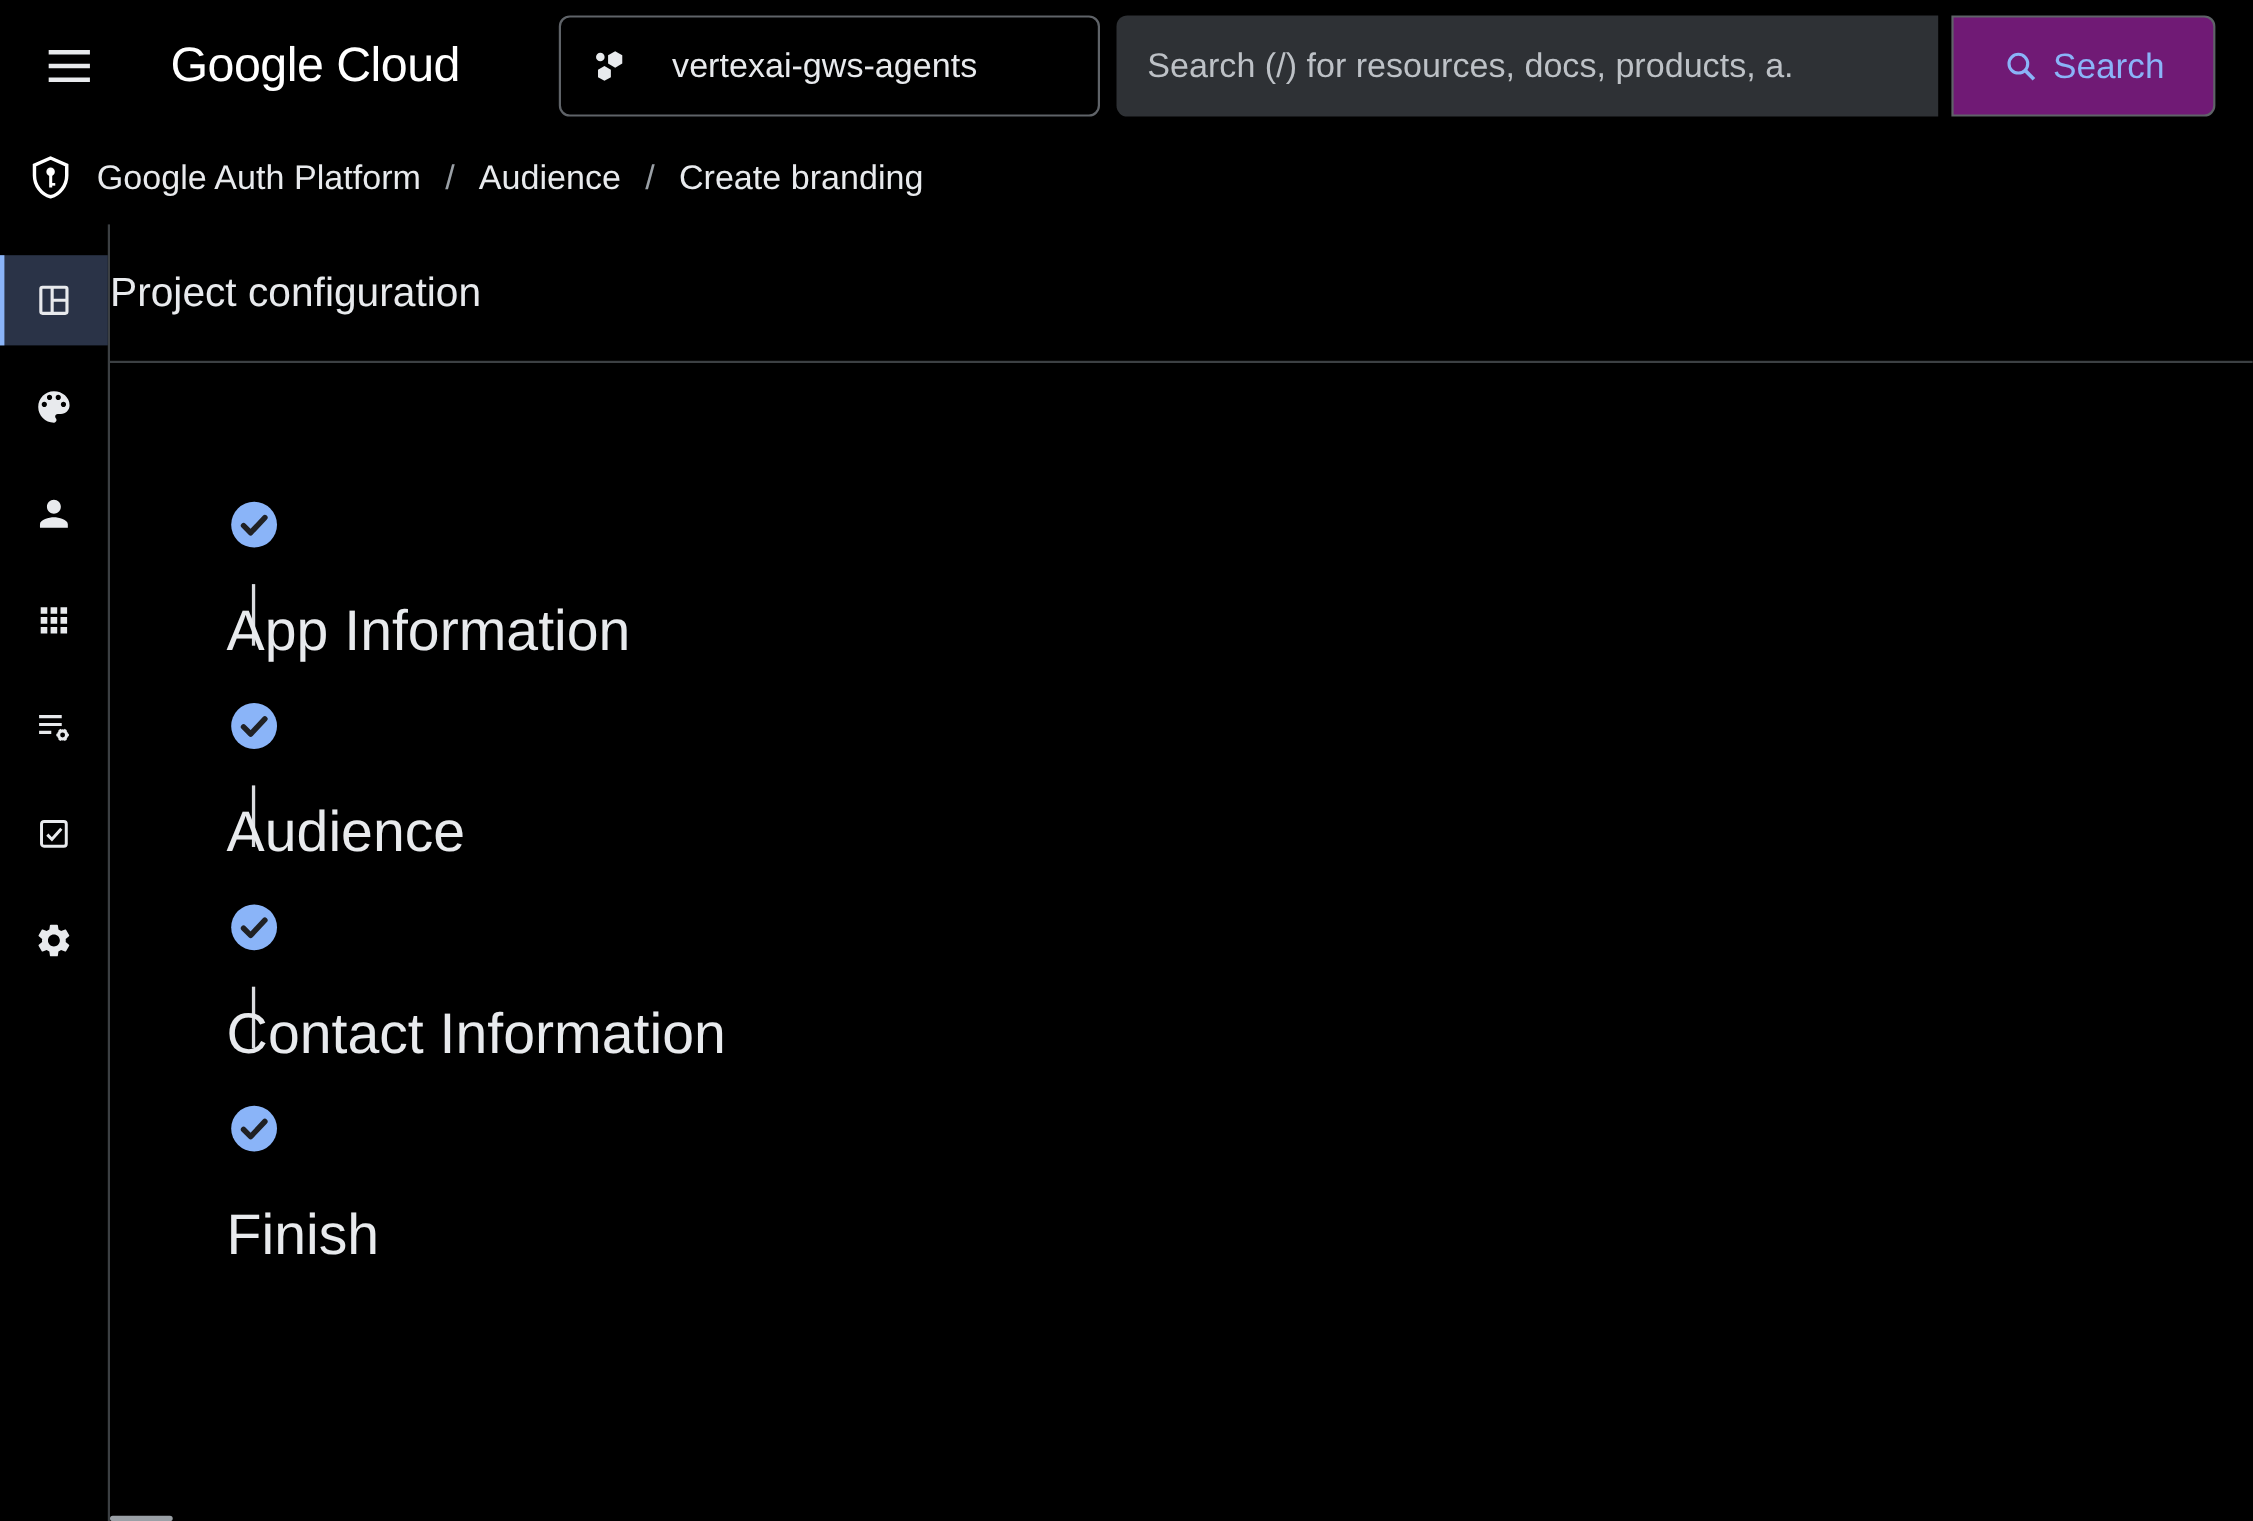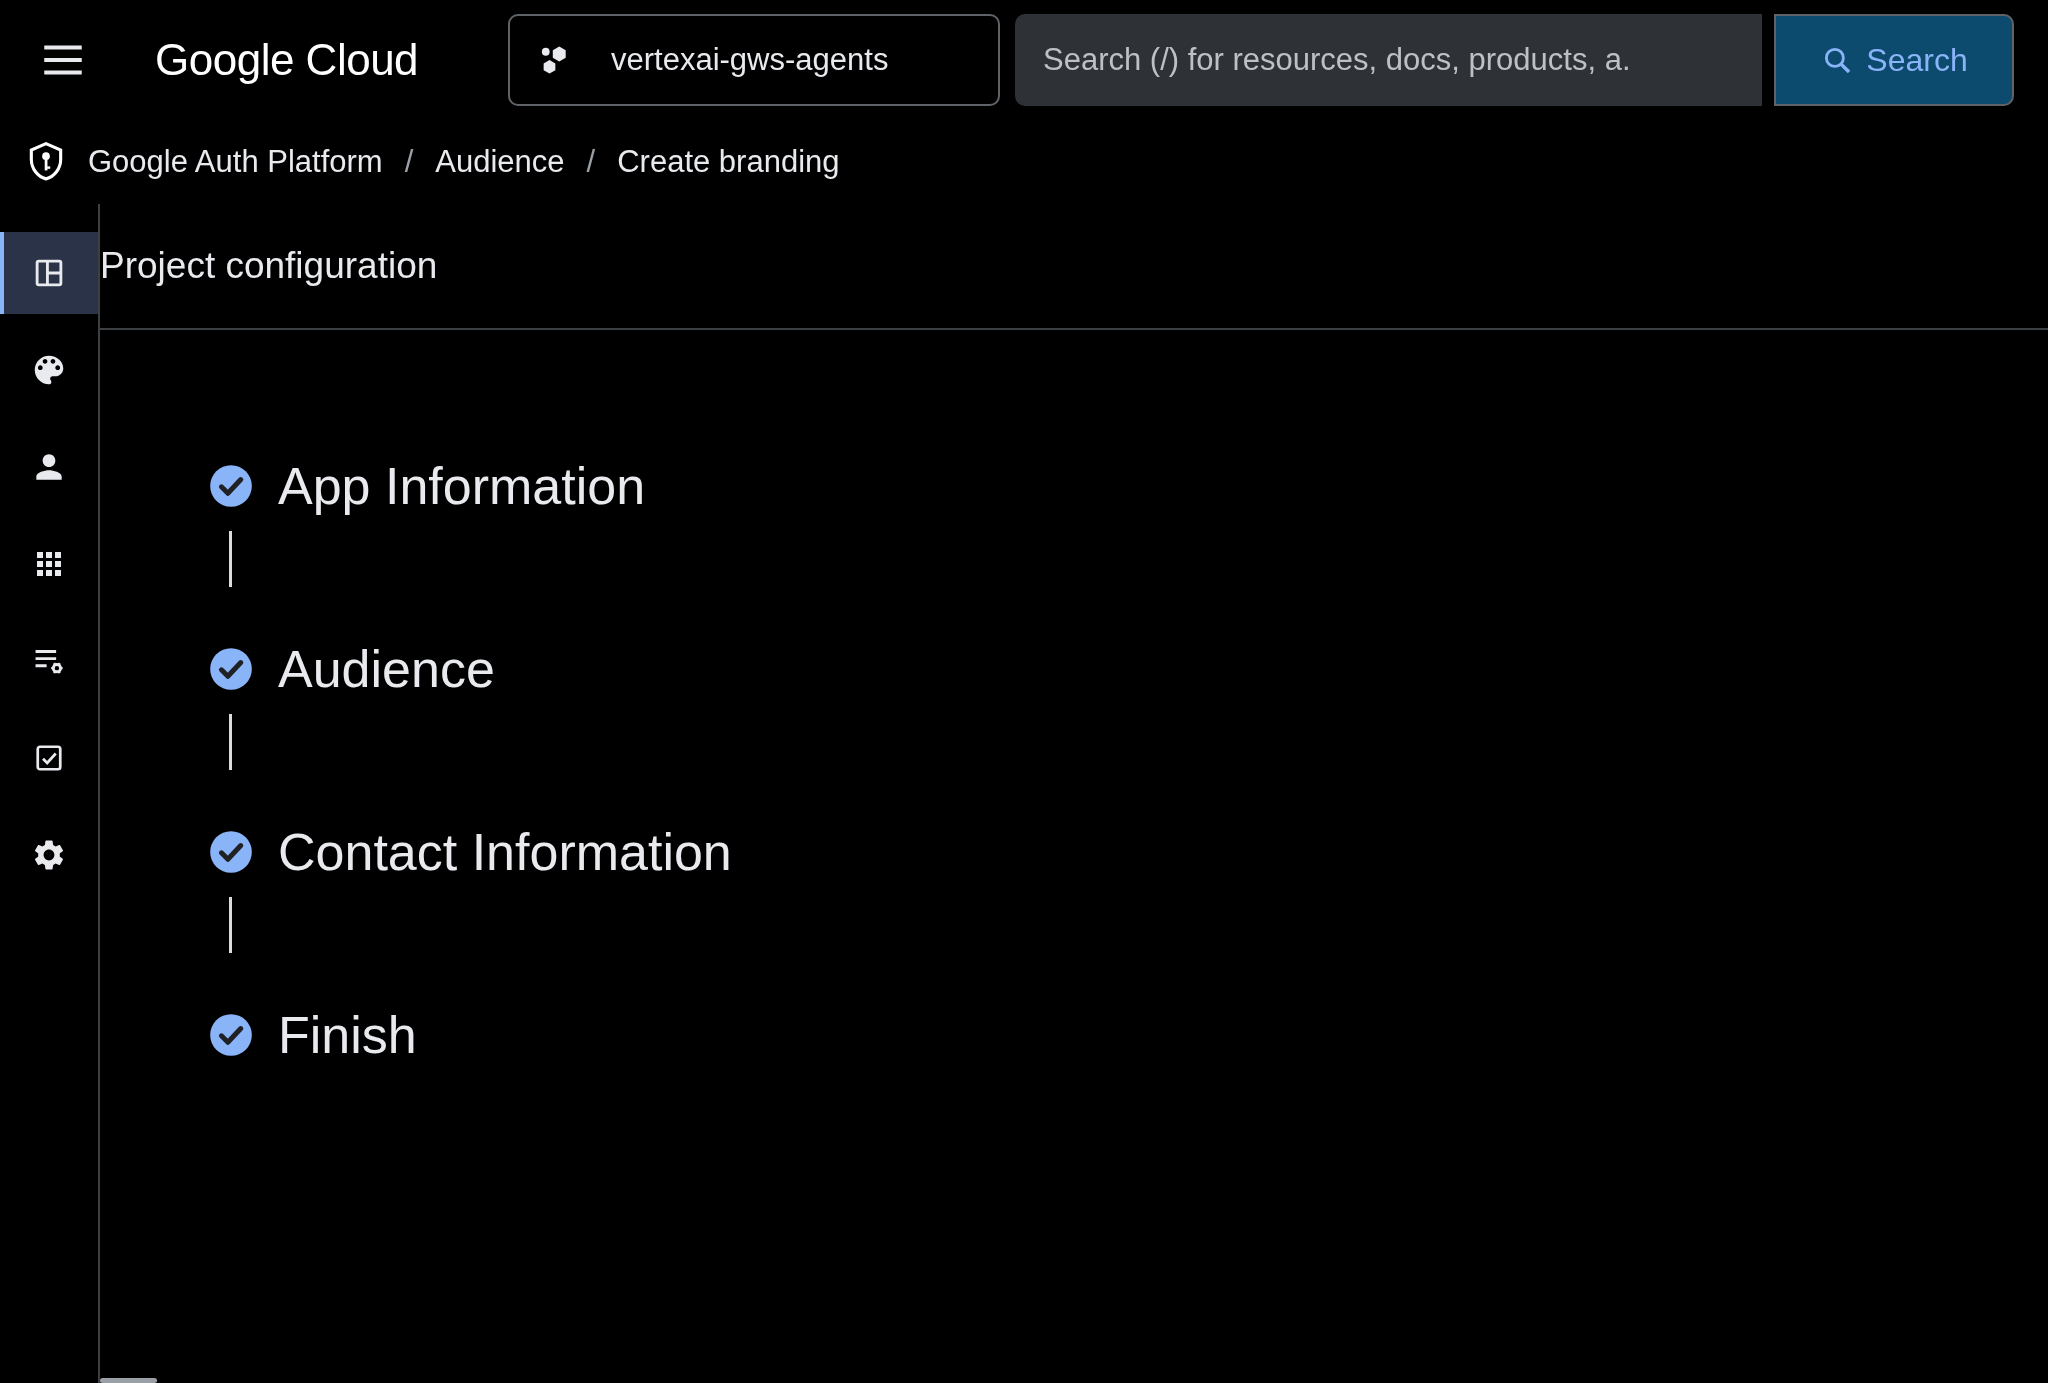--- a/index.html
+++ b/index.html
@@ -34,21 +34,21 @@
   }
   .project-selector .label{font-size:31px;color:var(--text);white-space:nowrap;}
   .search-group{position:absolute;left:1015px;top:14px;width:999px;height:92px;display:flex;}
   .search-input-wrap{flex:1;background:var(--search-bg);border-radius:10px 0 0 10px;display:flex;align-items:center;overflow:hidden;}
   .search-input{
     width:100%;background:transparent;border:none;outline:none;
     font-family:inherit;font-size:31px;color:var(--text);padding:0 8px 0 28px;white-space:nowrap;
   }
   .search-input::placeholder{color:var(--placeholder);opacity:1;}
   .search-btn{
-    width:240px;background:#0c4a6e;border:2px solid var(--border-gray);border-radius:0 10px 10px 0;
+    width:240px;background:#701a75;border:2px solid var(--border-gray);border-radius:0 10px 10px 0;
     display:flex;align-items:center;justify-content:center;gap:12px;cursor:pointer;
     color:var(--accent);font-family:inherit;margin-left:12px;
   }
   .search-btn .btn-label{font-size:32px;font-weight:500;color:var(--accent);}
 
   
   .breadcrumb-bar{height:84px;display:flex;align-items:center;padding-left:24px;background:var(--bg);}
   .crumb-icon{margin-right:20px;color:#ffffff;}
   .crumb{font-size:31px;color:var(--text);white-space:nowrap;cursor:pointer;}
   .crumb.current{cursor:default;}
@@ -59,21 +59,21 @@
   .sidebar{width:100px;border-right:2px solid var(--divider);padding-top:28px;flex-shrink:0;}
   .nav-item{height:82px;margin-bottom:15px;display:flex;align-items:center;justify-content:center;cursor:pointer;position:relative;color:var(--text);}
   .nav-item.active{background:var(--active-nav);}
   .nav-item.active::before{content:'';position:absolute;left:0;top:0;bottom:0;width:4px;background:var(--accent);}
 
   .main{flex:1;position:relative;}
   .page-header{height:126px;display:flex;align-items:center;border-bottom:2px solid var(--divider);}
   .page-title{font-size:37px;font-weight:400;color:var(--text);}
 
   .stepper{margin-left:106px;margin-top:122px;}
-  .step-row{display:flex;align-items:center;gap:22px;height:68px;cursor:pointer;}
+  .step-row{display:flex;gap:42px;height:68px;cursor:pointer;flex-direction:column;}
   .step-label{font-size:52px;font-weight:400;color:var(--text);white-space:nowrap;}
   .step-connector{width:3px;height:56px;background:#dadce0;margin:11px 0 48px 23px;}
 
   .actions{margin-left:67px;margin-top:102px;display:flex;align-items:center;}
   .create-btn{
     width:186px;height:72px;background:var(--accent);color:#202124;border:none;border-radius:10px;
     font-family:inherit;font-size:31px;font-weight:500;cursor:pointer;
   }
   .cancel-btn{
     margin-left:56px;background:none;border:none;color:var(--text);

